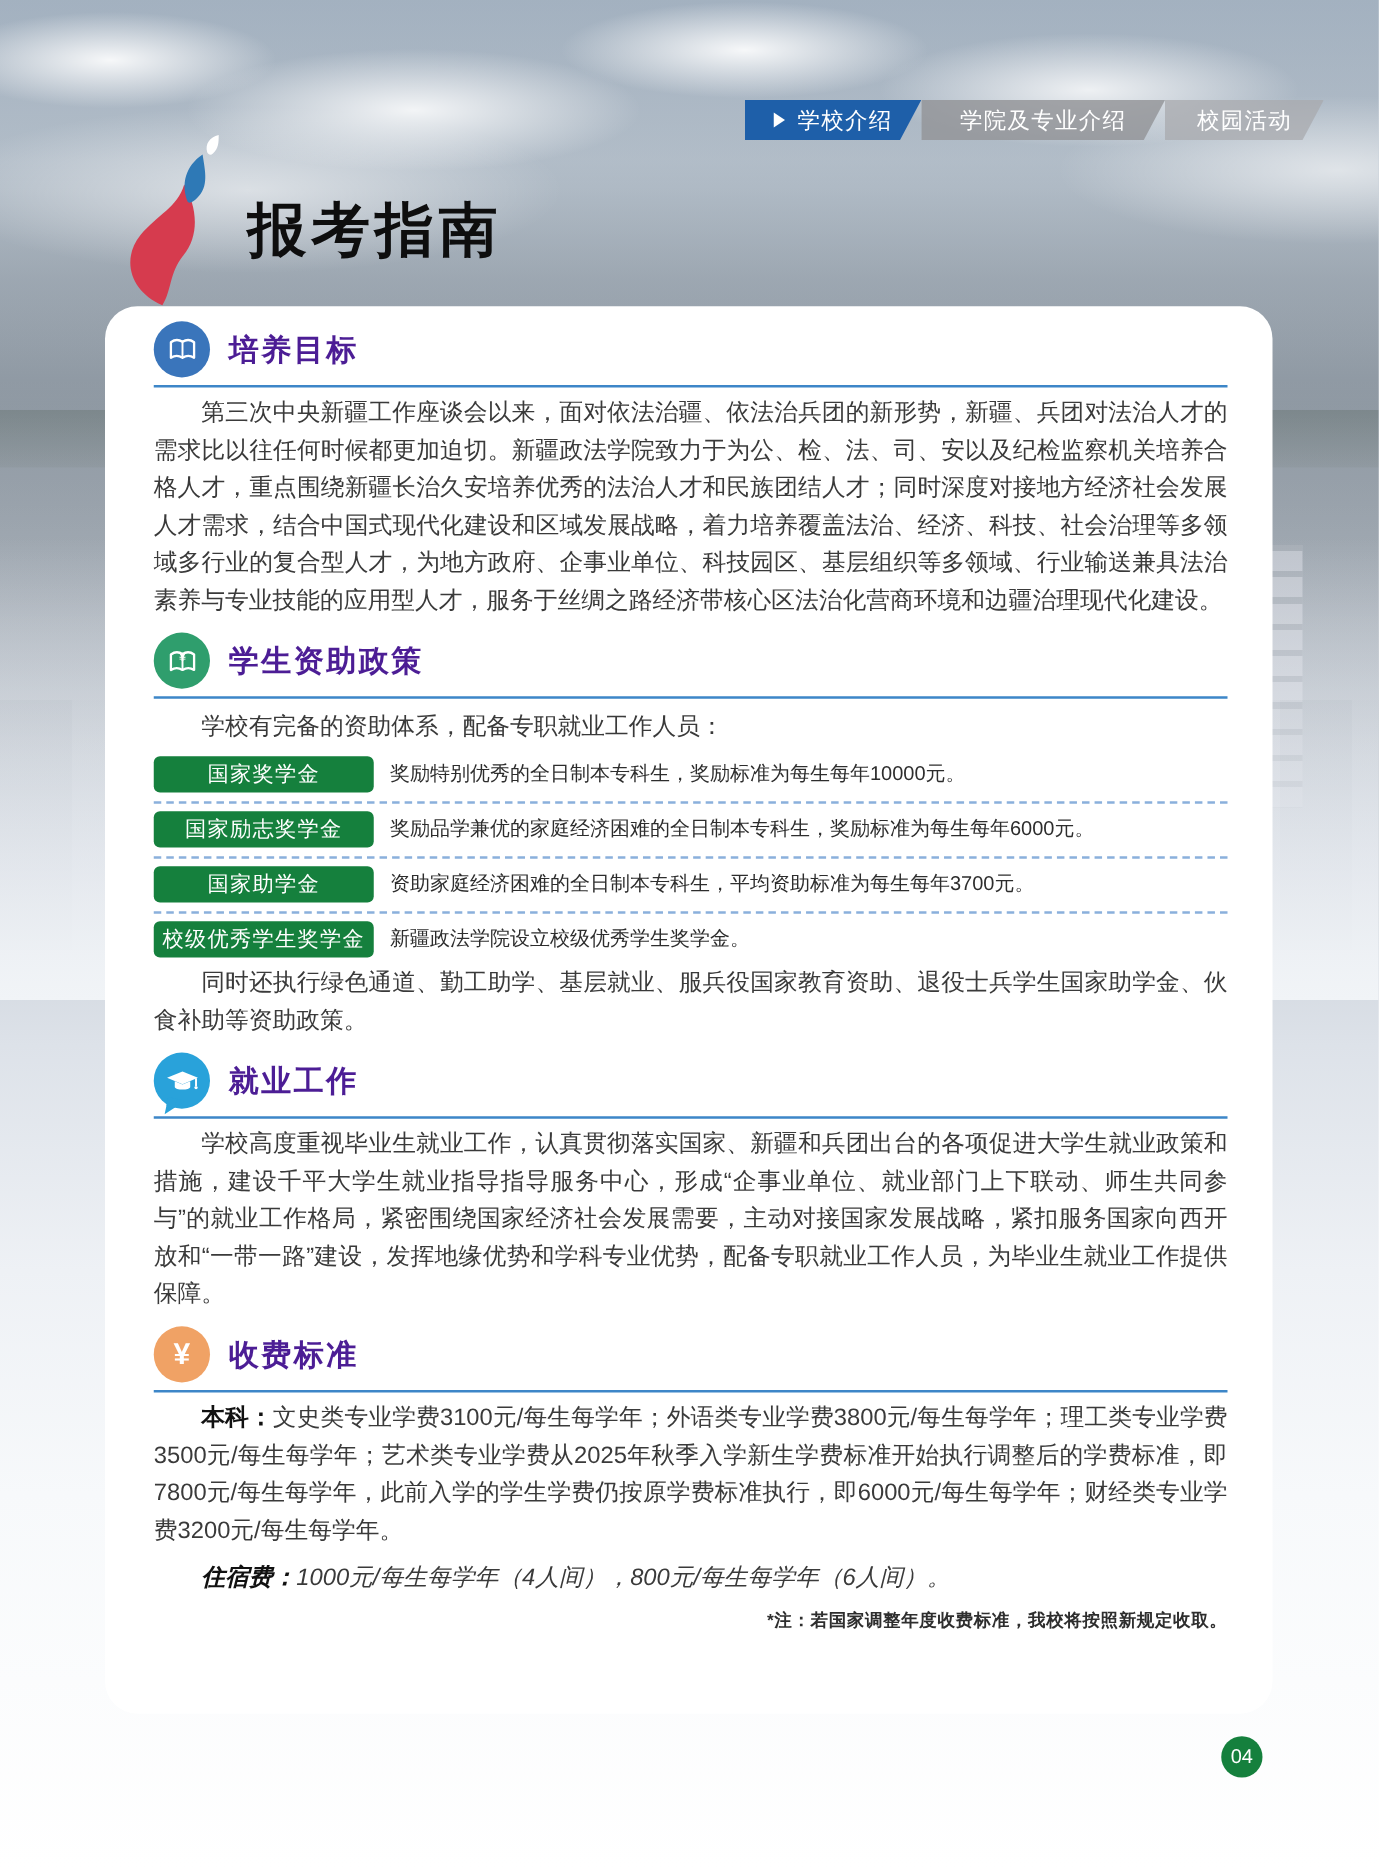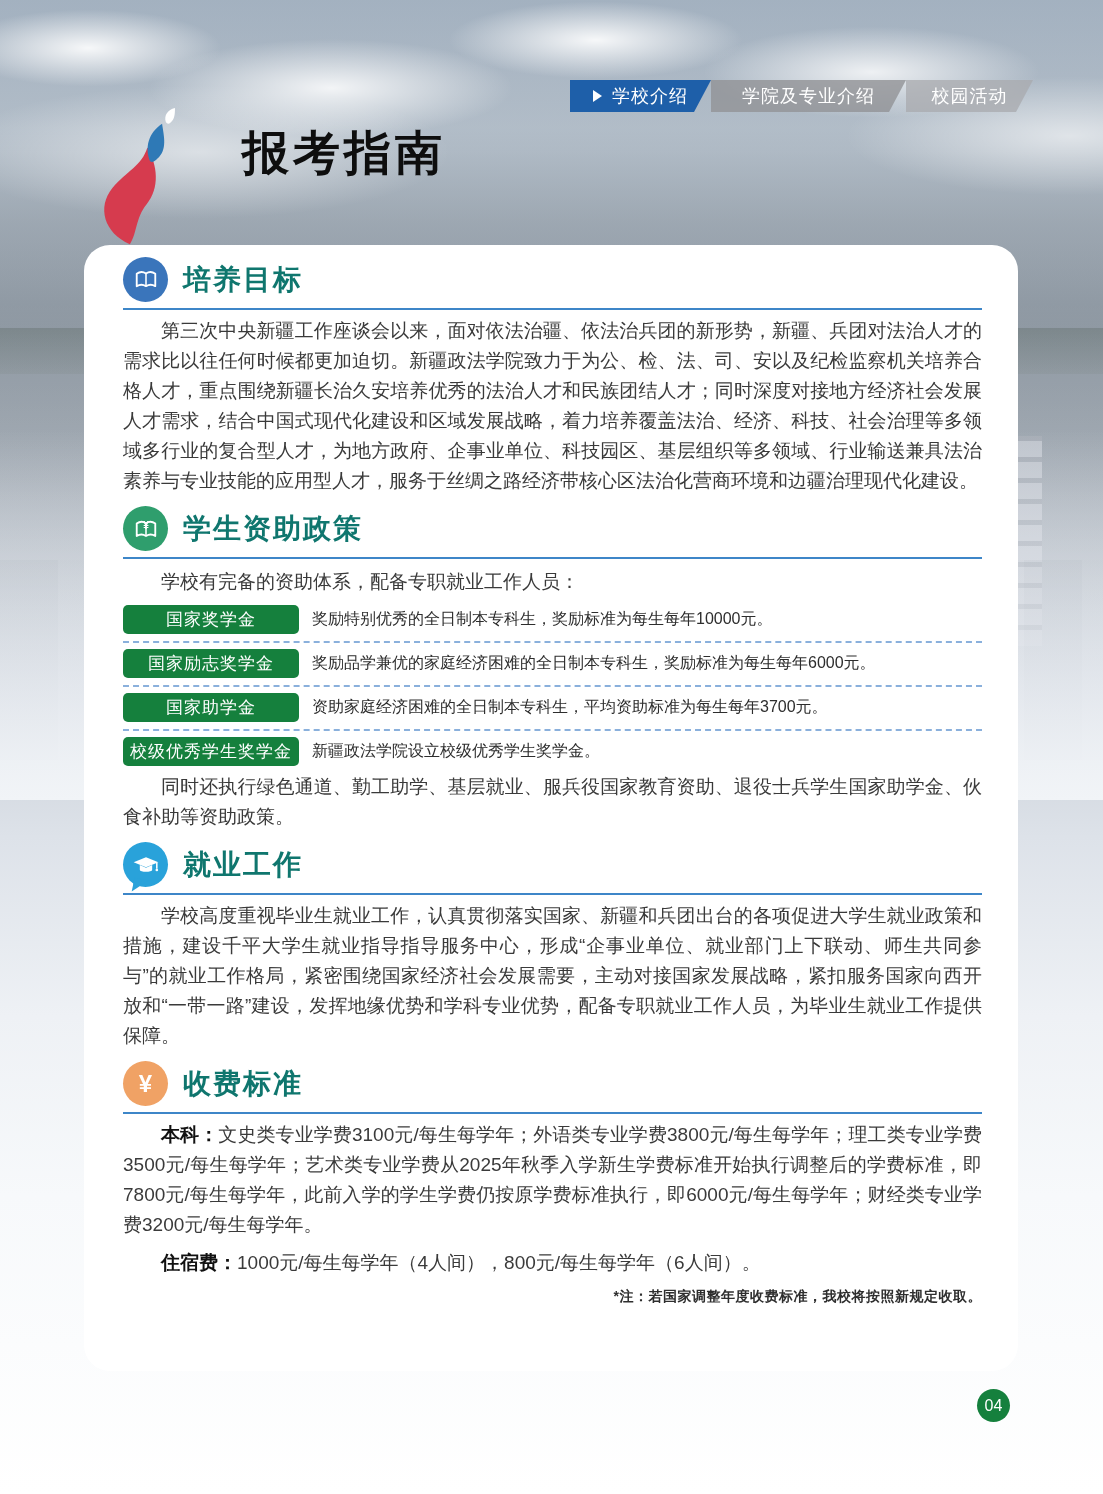--- a/index.html
+++ b/index.html
@@ -24,45 +24,45 @@
   .bld{position:absolute;background:rgba(210,214,221,.8);}
   .bld.rows{background-image:repeating-linear-gradient(180deg,rgba(118,127,138,.38) 0 5px,rgba(210,214,221,.0) 5px 21px);}
   .bld-main{left:648px;top:352px;width:210px;height:330px;}
   .bld-left{left:462px;top:436px;width:170px;height:210px;opacity:.8;}
   .bld-right{left:872px;top:436px;width:170px;height:210px;opacity:.8;}
   .rooftops{position:absolute;left:0;top:560px;width:1103px;height:200px;opacity:.5;
     background:repeating-linear-gradient(90deg,rgba(128,138,149,.30) 0 58px,rgba(166,173,181,.22) 58px 128px);}
   .hero-fade{position:absolute;left:0;top:430px;width:1103px;height:370px;
     background:linear-gradient(180deg,rgba(238,241,246,0) 0%,rgba(238,241,246,.75) 70%,rgba(241,244,247,1) 100%);}
   
-  .tabs{position:absolute;left:570px;top:80px;display:flex;z-index:5;}
+  .tabs{position:absolute;left:596px;top:80px;display:flex;z-index:5;}
   .tab{height:32px;display:flex;align-items:center;justify-content:center;color:#fff;font-size:18px;
     clip-path:polygon(0 0,100% 0,calc(100% - 17px) 100%,0 100%);letter-spacing:1px;cursor:pointer;}
   .tab-active{background:#1e5fa9;width:141px;}
   .tab-2{background:rgba(146,148,151,.82);width:195px;}
   .tab-3{background:rgba(168,170,173,.75);width:127px;}
   .tri{width:0;height:0;border-left:9px solid #fff;border-top:6px solid transparent;border-bottom:6px solid transparent;margin-right:10px;}
   
-  .brand{position:absolute;left:88px;top:108px;display:flex;align-items:flex-start;z-index:5;gap:44px;}
+  .brand{position:absolute;left:88px;top:108px;display:flex;align-items:center;z-index:5;}
   .brand svg{display:block;}
   .page-title{font-size:47px;font-weight:800;color:#0e0e0e;letter-spacing:4px;margin-left:6px;margin-top:14px;}
   
   .card{position:absolute;left:84px;top:245px;width:934px;height:1126px;background:#fff;border-radius:26px;
     box-sizing:border-box;padding:12px 36px 0 39px;z-index:4;}
   .sec-head{display:flex;align-items:center;gap:15px;}
   .mt10{margin-top:10px;}
   .sec-icon{width:45px;height:45px;border-radius:50%;flex:none;display:flex;align-items:center;justify-content:center;position:relative;}
   .ic-blue{background:#3a75bb;}
   .ic-green{background:#2f9e6d;}
   .ic-sky{background:#29a2da;}
   .ic-sky::after{content:'';position:absolute;left:10px;bottom:-6px;width:0;height:0;
     border:7px solid transparent;border-top-color:#29a2da;border-left-color:#29a2da;transform:rotate(12deg);}
   .ic-orange{background:#f0a265;}
   .yen-glyph{color:#fff;font-size:24px;font-weight:700;}
-  .sec-title{font-size:28px;font-weight:700;color:#0f766e;letter-spacing:2px;}
+  .sec-title{font-size:24px;font-weight:700;color:#4c1d95;letter-spacing:2px;}
   .sec-line{height:2px;background:#3d86c8;margin-top:6px;}
   .para{font-size:19px;line-height:30px;color:#3a3a3a;text-align:justify;text-indent:2em;margin:6px 0 0 0;}
   .lead{font-weight:700;color:#111;}
   .sch-row{display:flex;align-items:center;margin-top:6px;}
   .sch-row.first{margin-top:8px;}
   .badge{width:176px;height:29px;background:#15803d;border-radius:5px;color:#fff;font-size:17px;
     display:flex;align-items:center;justify-content:center;flex:none;letter-spacing:1px;}
   .sch-desc{margin-left:13px;font-size:16px;color:#2d2d2d;}
   .dash{border:none;border-top:2px dashed #8ab0dc;margin:7px 0 0 0;}
   .note{margin-top:10px;font-size:14px;font-weight:700;color:#2e2e2e;text-align:right;letter-spacing:.5px;}
@@ -167,18 +167,18 @@
   <p class="para">学校高度重视毕业生就业工作，认真贯彻落实国家、新疆和兵团出台的各项促进大学生就业政策和措施，建设千平大学生就业指导指导服务中心，形成“企事业单位、就业部门上下联动、师生共同参与”的就业工作格局，紧密围绕国家经济社会发展需要，主动对接国家发展战略，紧扣服务国家向西开放和“一带一路”建设，发挥地缘优势和学科专业优势，配备专职就业工作人员，为毕业生就业工作提供保障。</p>
 
   <div class="sec-head mt10">
     <div class="sec-icon ic-orange">
       <span class="yen-glyph">¥</span>
     </div>
     <div class="sec-title">收费标准</div>
   </div>
   <div class="sec-line"></div>
   <p class="para"><span class="lead">本科：</span><span>文史类专业学费3100元/每生每学年；外语类专业学费3800元/每生每学年；理工类专业学费3500元/每生每学年；艺术类专业学费从2025年秋季入学新生学费标准开始执行调整后的学费标准，即7800元/每生每学年，此前入学的学生学费仍按原学费标准执行，即6000元/每生每学年；财经类专业学费3200元/每生每学年。</span></p>
-  <p class="para" style="margin-top:8px;"><span class="lead">住宿费：</span><span>1000元/每生每学年（4人间），800元/每生每学年（6人间）。</span></p>
+  <p class="para" style="margin-top:8px;font-style:italic;"><span class="lead">住宿费：</span><span>1000元/每生每学年（4人间），800元/每生每学年（6人间）。</span></p>
   <div class="note">*注：若国家调整年度收费标准，我校将按照新规定收取。</div>
 
 </div>
 
 <div class="page-num">04</div>
 
 </body></html>

